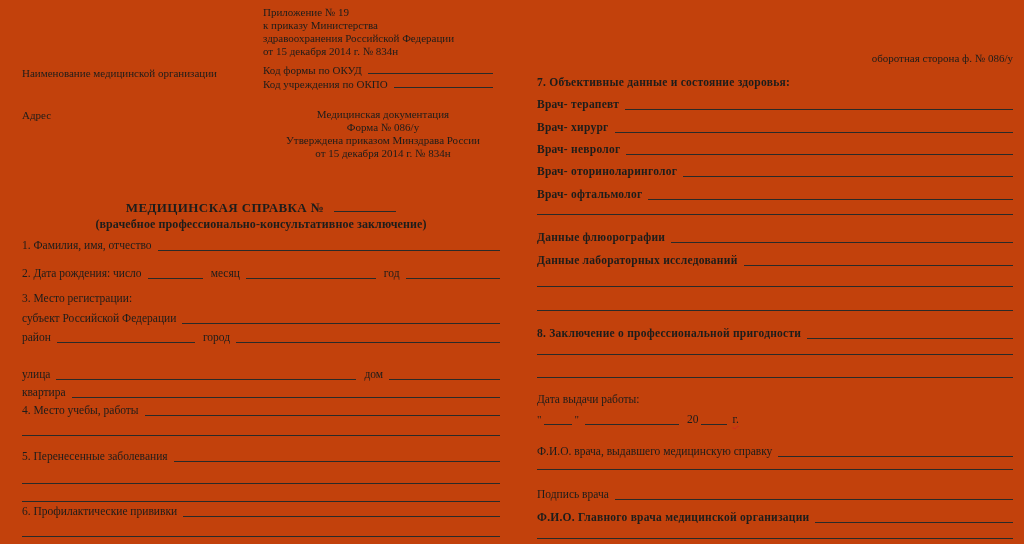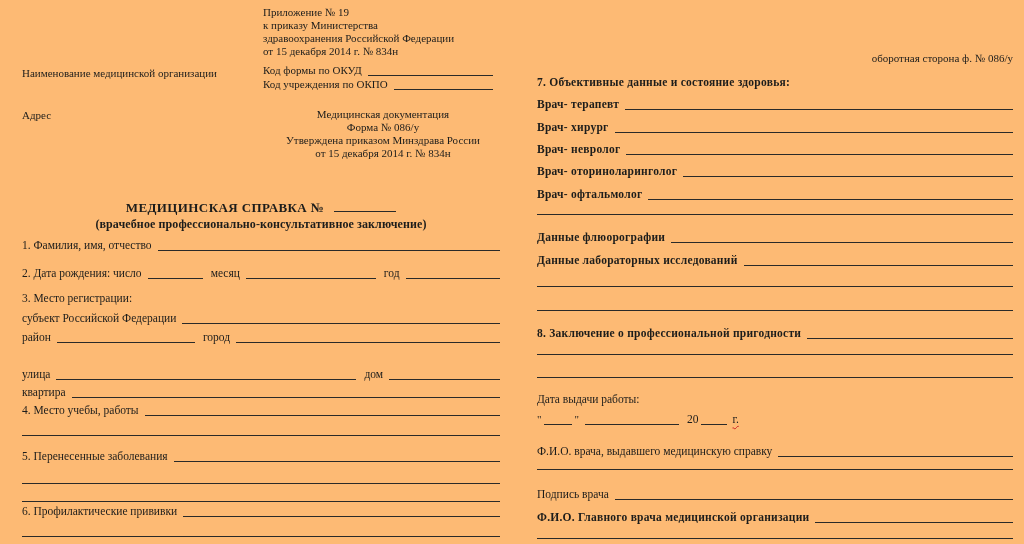--- a/index.html
+++ b/index.html
@@ -8,21 +8,21 @@
     --red:#cc2222;
   }
   *{margin:0;padding:0;box-sizing:border-box;}
   html,body{background:#ffffff;}
   body{
     width:1024px;height:544px;overflow:hidden;
     font-family:"Liberation Serif","DejaVu Serif",serif;
     color:var(--text);
     font-size:11.5px;
   }
-  #page{position:relative;width:1024px;height:544px;background:#fdba74;}
+  #page{position:relative;width:1024px;height:544px;background:#c2410c;}
 
   .abs{position:absolute;}
   .small{font-size:11px;line-height:13px;}
   .b{font-weight:bold;letter-spacing:.25px;}
   .center{text-align:center;}
   .right{text-align:right;}
 
   
   .row{
     position:absolute;left:0;right:0;height:17px;
@@ -35,21 +35,21 @@
   }
   .ln.f{flex:1 1 auto;}
   .ln + .lbl{margin-left:8px;}
 
   #left-col{position:absolute;left:22px;top:0;width:478px;height:544px;}
   #right-col{position:absolute;left:537px;top:0;width:476px;height:544px;margin-top:46px;}
 
   #appendix{left:241px;top:6px;width:237px;}
   #org-label{left:0;top:67px;}
   #codes{left:241px;top:64px;width:230px;}
-  #codes .crow{display:flex;align-items:center;height:13px;margin-bottom:1px;white-space:nowrap;}
+  #codes .crow{display:flex;align-items:flex-start;height:13px;margin-bottom:1px;white-space:nowrap;}
   #codes .crow .ln{height:10px;}
   #address-label{left:0;top:109px;}
   #doc-block{left:248px;top:108px;width:226px;}
   #title-block{left:0;top:176px;width:478px;margin-top:24px;}
   #title-main{font-size:13px;letter-spacing:.4px;}
   #title-main .ln{display:inline-block;width:62px;height:3px;border-bottom:1px solid var(--line);margin-left:10px;}
   #title-sub{font-size:12px;margin-top:1px;letter-spacing:.1px;}
 
   
   .sp{

